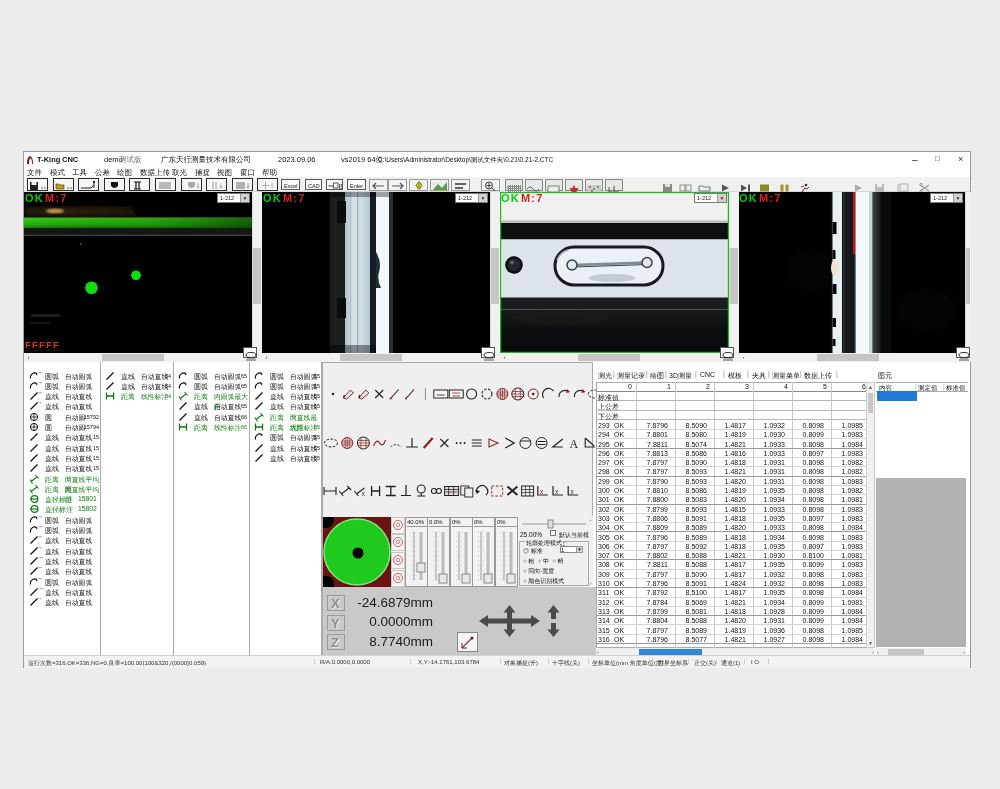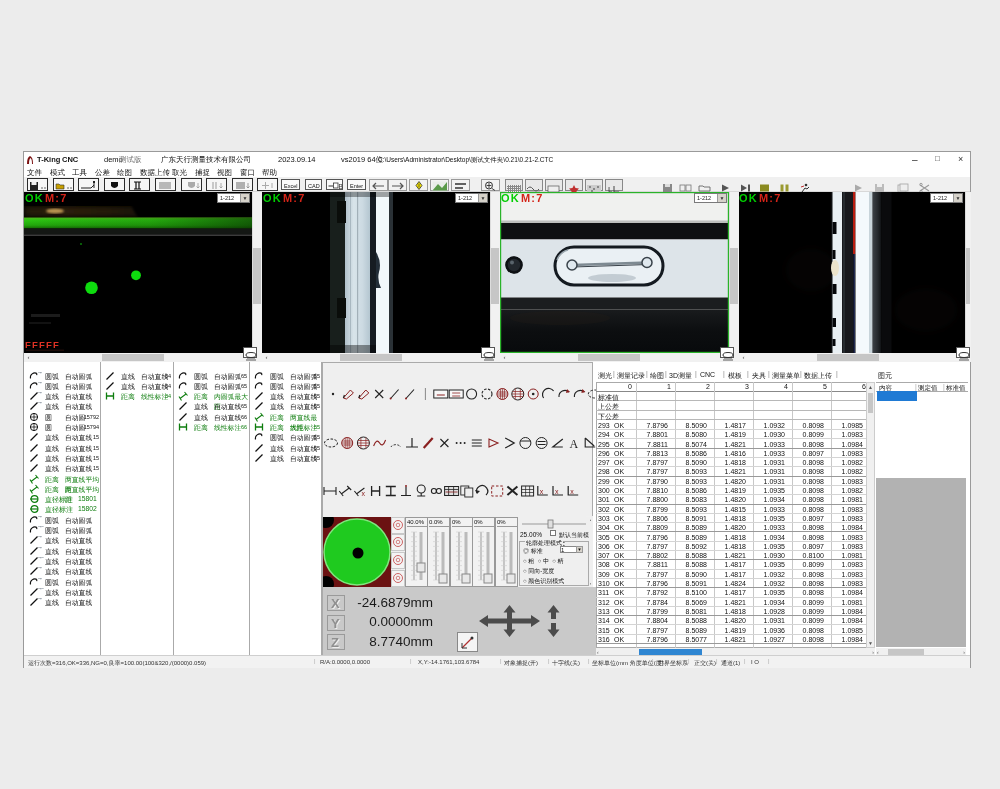--- a/index.html
+++ b/index.html
@@ -8,21 +8,21 @@
 <div class="abs" style="left:24px;top:152px;width:946px;height:15px;background:#fff;font:7.5px &quot;Liberation Sans&quot;,sans-serif;color:#111;">
 <svg class="abs" style="left:2px;top:3px;" width="9" height="10">
       <path d="M1 9 Q1 2 4 1 Q7 2 7 9 Z" fill="#7a1010"></path>
       <path d="M3 9 Q3 4 4.5 3 Q6 4 6 9" fill="#fff"></path>
     </svg>
 <span class="abs" style="left:13px;top:3px;font-weight:bold;">T-King</span>
 <span class="abs" style="left:38px;top:3px;font-weight:bold;">CNC</span>
 <span class="abs" style="left:80px;top:3px;">demo</span>
 <span class="abs" style="left:95px;top:3px;color:#777;">测试版</span>
 <span class="abs" style="left:137px;top:3px;">广东天行测量技术有限公司</span>
-<span class="abs" style="left:254px;top:3px;">2023.09.14</span>
+<span class="abs" style="left:254px;top:3px;">2023.09.06</span>
 <span class="abs" style="left:317px;top:3px;">vs2019 64位</span>
 <span class="abs" style="left:354px;top:3.5px;font-size:6.5px;">C:\Users\Administrator\Desktop\测试文件夹\0.21\0.21-2.CTC</span>
 <span class="abs" style="left:888px;top:2px;font-size:10px;color:#333;">–</span>
 <span class="abs" style="left:911px;top:2px;font-size:8px;color:#333;">□</span>
 <span class="abs" style="left:934px;top:2px;font-size:9px;color:#333;">×</span>
 </div>
 <div class="abs" style="left:24px;top:167px;width:946px;height:10px;background:#fff;">
 <span class="abs" style="left:3px;top:1px;font:7.5px &quot;Liberation Sans&quot;,sans-serif;color:#111;">文件</span>
 <span class="abs" style="left:26px;top:1px;font:7.5px &quot;Liberation Sans&quot;,sans-serif;color:#111;">模式</span>
 <span class="abs" style="left:48px;top:1px;font:7.5px &quot;Liberation Sans&quot;,sans-serif;color:#111;">工具</span>

